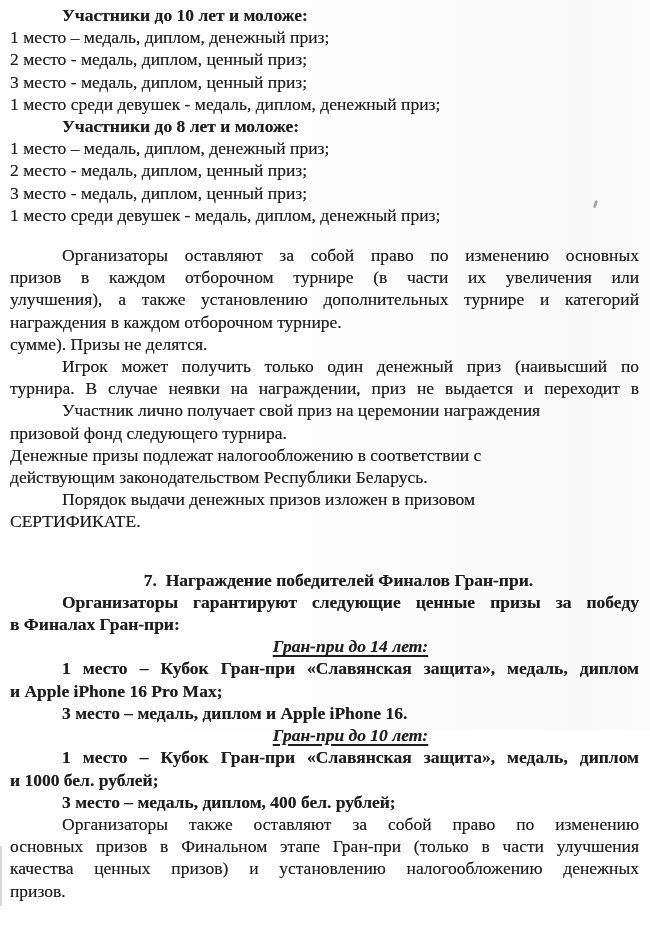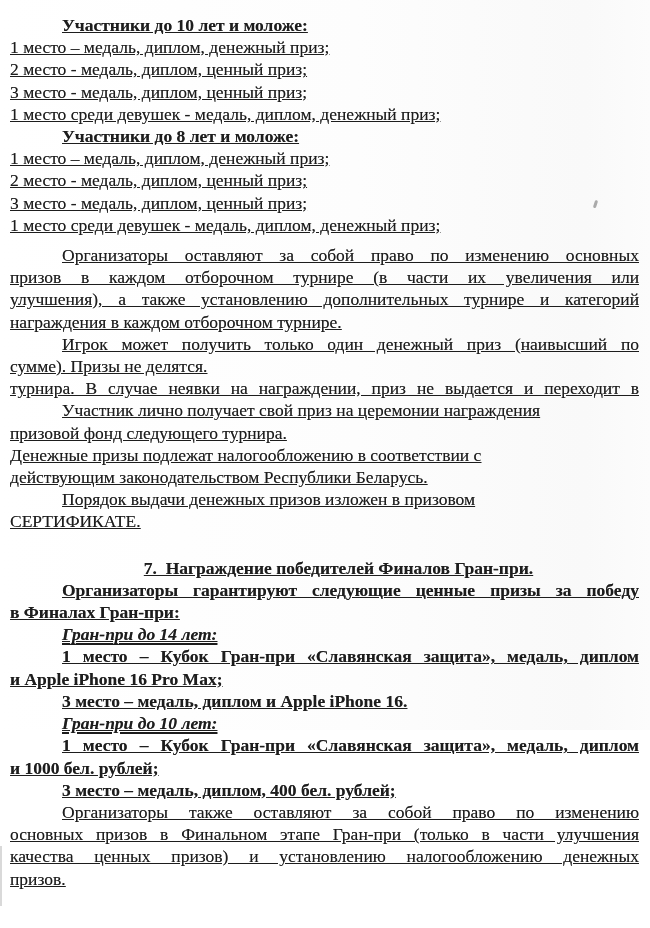--- a/index.html
+++ b/index.html
@@ -8,34 +8,33 @@
     width: 650px; height: 928px;
     font-family: "Liberation Serif", "DejaVu Serif", serif;
     font-size: 17.5px;
     line-height: 22.2px;
     color: #1d1d1d;
     overflow: hidden;
   }
   .page {
     position: relative;
     width: 650px; height: 730px;
-    padding: 14px 11px 0 10px;
+    padding: 4px 11px 0 10px;
     background: linear-gradient(90deg, #ffffff 0%, #fdfdfd 55%, #f9f9f9 90%, #fcfcfc 100%);
     text-shadow: 0 0 0.6px rgba(25,25,25,0.55);
-    text-decoration: underline;
   }
   .ln { min-height: 22.2px; }
   .b   { font-weight: 700; }
   .ind { padding-left: 52px; }
   .jst { text-align: justify; text-align-last: justify; }
   .ctr { text-align: center; }
   .shift { position: relative; left: 14px; }
-  .sub { font-style: italic; text-decoration: underline; text-decoration-thickness: 1.6px; text-underline-offset: 3px; }
-  .gap-sm { margin-top: 8px; }
-  .gap-lg { margin-top: 24px; }
+  .sub { font-style: italic; text-decoration: underline; text-decoration-thickness: 1.6px; text-underline-offset: 3px; text-align: center; }
+  .gap-sm { margin-top: 18px; }
+  .gap-lg { margin-top: 36px; }
   
   .speck {
     position: absolute; left: 594px; top: 200px;
     width: 2.5px; height: 8px;
     background: #8f8f8f; opacity: 0.75;
     border-radius: 2px; transform: rotate(18deg);
   }
   .streak {
     position: absolute; left: 0; top: 846px;
     width: 2px; height: 60px;
@@ -66,22 +65,22 @@
   <section class="gap-sm">
     <p>
       </p>
       <div class="ln ind jst">Организаторы оставляют за собой право по изменению основных</div>
       <div class="ln jst">призов в каждом отборочном турнире (в части их увеличения или</div>
       <div class="ln jst">улучшения), а также установлению дополнительных турнире и категорий</div>
       <div class="ln">награждения в каждом отборочном турнире.</div>
     <p></p>
     <p>
       </p>
+      <div class="ln">сумме). Призы не делятся.</div>
       <div class="ln ind jst">Игрок может получить только один денежный приз (наивысший по</div>
-      <div class="ln">сумме). Призы не делятся.</div>
     <p></p>
     <p>
       </p>
       <div class="ln jst">турнира. В случае неявки на награждении, приз не выдается и переходит в</div>
       <div class="ln ind">Участник лично получает свой приз на церемонии награждения</div>
       <div class="ln">призовой фонд следующего турнира.</div>
     <p></p>
     <p>
       </p>
       <div class="ln">Денежные призы подлежат налогообложению в соответствии с</div>

